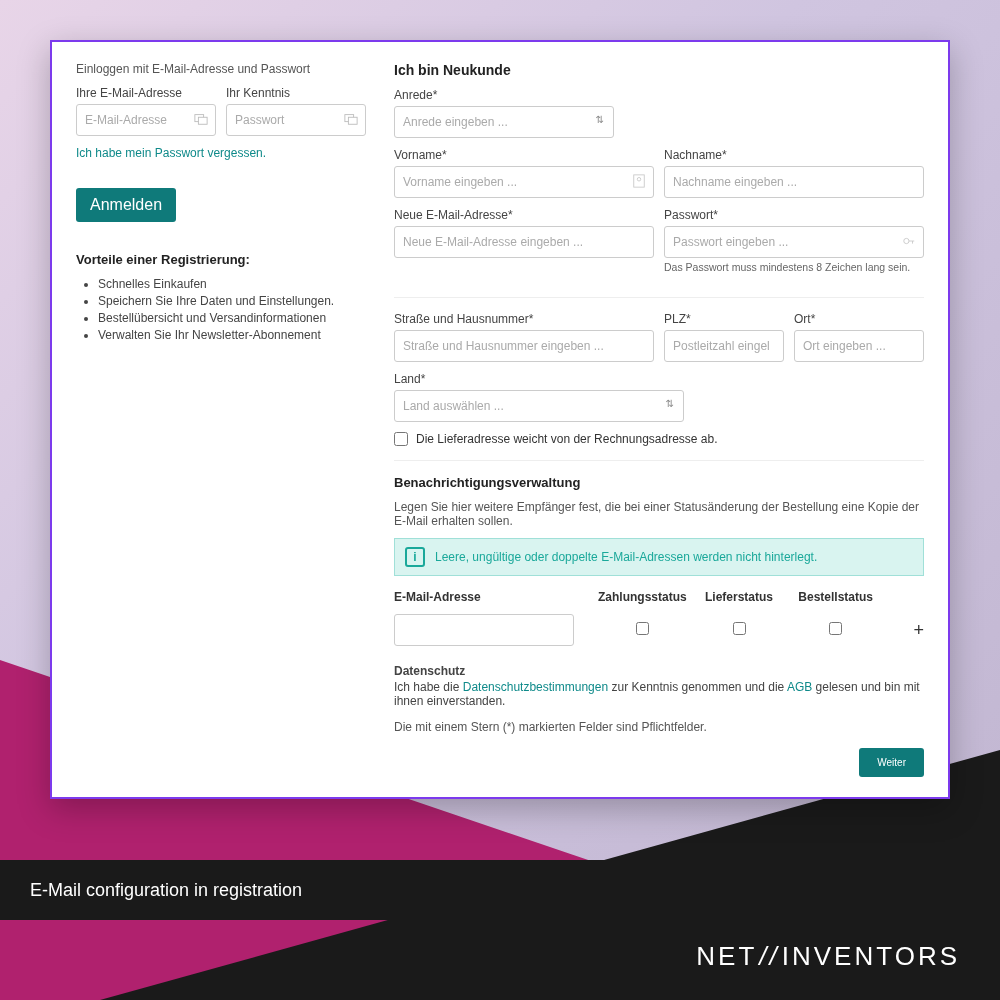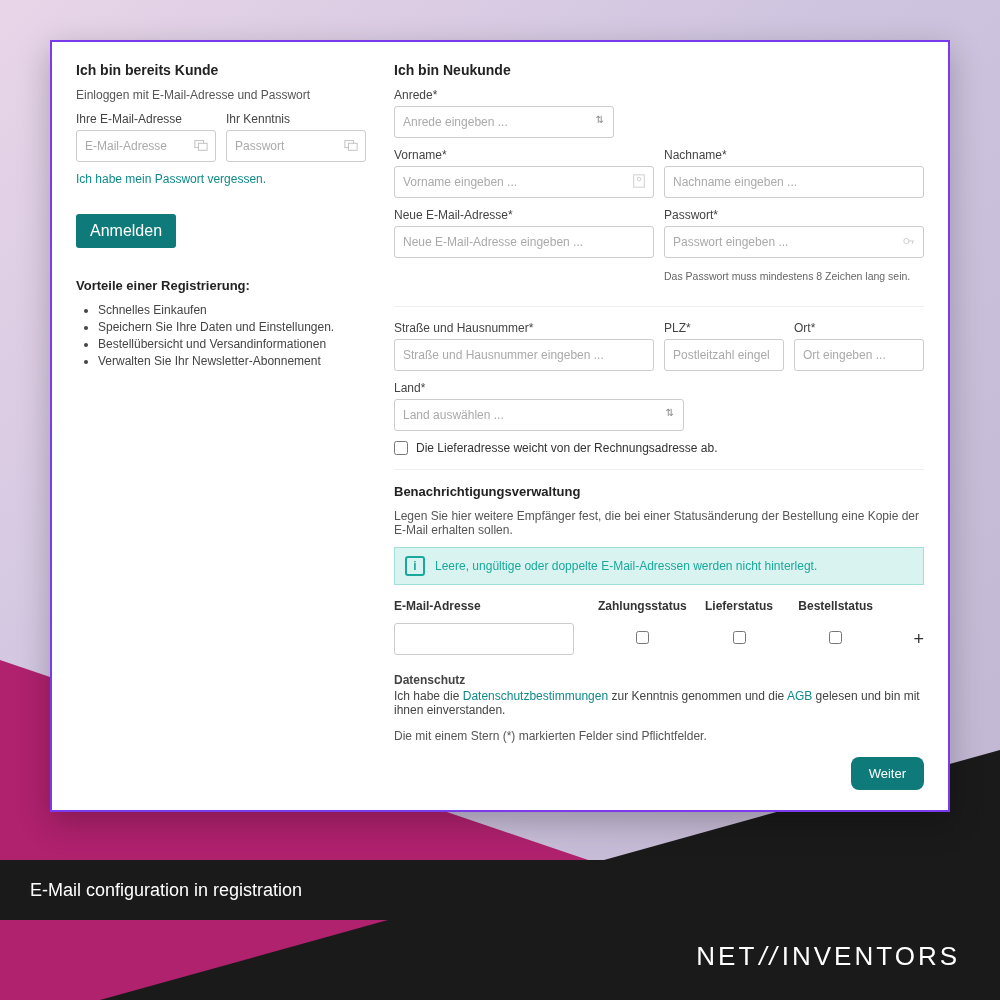--- a/index.html
+++ b/index.html
@@ -88,27 +88,27 @@
   }
   .link { color: #0f8a8a; font-size: 12px; cursor: pointer; }
   .btn-primary {
     background: #0f7a7a; color: #fff;
     border: none; border-radius: 3px;
     padding: 8px 14px; font-size: 16px;
     cursor: pointer;
   }
   .btn-weiter {
     background: #0f7a7a; color: #fff;
-    border: none; border-radius: 8px;
-    padding: 9px 18px; font-size: 13px;
+    border: none; border-radius: 3px;
+    padding: 9px 18px; font-size: 10px;
     cursor: pointer; font-weight:500;
   }
   .benefits { list-style: disc; padding-left: 22px; margin-top:4px;}
   .benefits li { font-size: 12px; color: #444; margin-bottom: 3px; }
-  .hint-small { font-size: 10.5px; color: #666; margin-top: 12px; }
+  .hint-small { font-size: 10.5px; color: #666; margin-top: 3px; }
   .checkbox-row { display: flex; align-items: center; gap: 8px; margin: 8px 0 14px 0; }
   .checkbox-row input { width: 14px; height: 14px; }
   .alert {
     background: #d9f4f0;
     border: 1px solid #a0e0d8;
     display: flex; align-items: center;
     gap: 10px; padding: 8px 10px;
     margin: 10px 0;
     font-size: 12px; color: #1aa89a;
   }
@@ -143,21 +143,20 @@
 <div class="bg-caption-bar">
   <span>E-Mail configuration in registration</span>
 </div>
 <div class="brand">
   <span>NET</span><span class="slashes">//</span><span>INVENTORS</span>
 </div>
 
 <div class="card">
 
   <div class="col-left">
-    <h2>Ich bin bereits Kunde</h2>
     <div class="subtext">Einloggen mit E-Mail-Adresse und Passwort</div>
     <div class="row">
       <div class="field">
         <label>Ihre E-Mail-Adresse</label>
         <div class="input-icon-wrap">
           <input type="email" placeholder="E-Mail-Adresse" style="">
           <svg class="input-icon" viewBox="0 0 16 16">
               <rect x="1" y="3" width="10" height="8" fill="none" stroke="#555"></rect>
               <rect x="5" y="6" width="10" height="8" fill="#fff" stroke="#555"></rect>
             </svg>

